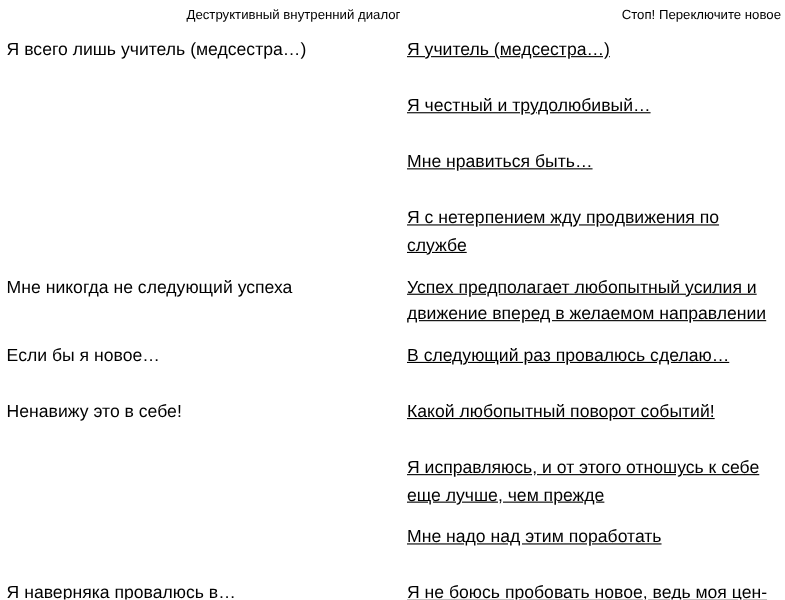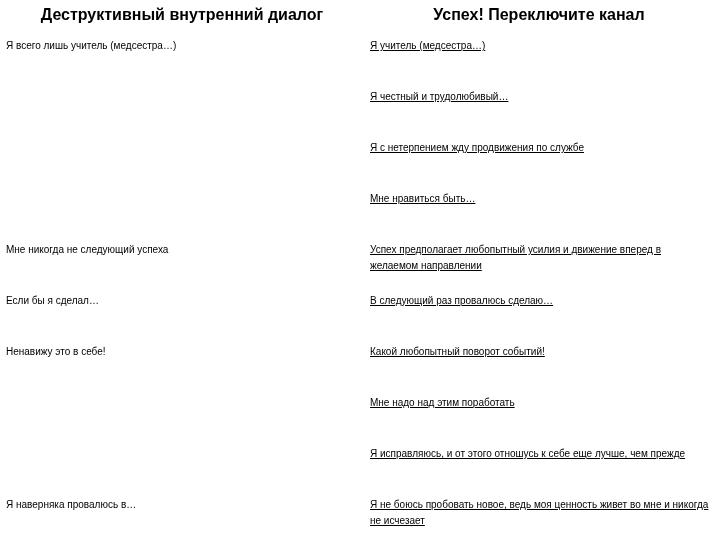--- a/index.html
+++ b/index.html
@@ -22,32 +22,32 @@
   }
   table.compare {
     width: 714px;
     border-collapse: collapse;
     table-layout: fixed;
   }
   table.compare col.c1 { width: 368px; }
   table.compare col.c2 { width: 346px; }
 
   thead th {
-    font-size: 16px;
-    font-weight: bold;
-    text-align: center;
+    font-size: 12px;
+    font-weight: normal;
+    text-align: right;
     padding: 6px 4px 14px 4px;
     vertical-align: top;
     white-space: nowrap;
   }
   thead th.h1 { padding-left: 0; }
   thead th.h2 { padding-left: 0; }
 
   tbody td {
-    font-size: 10px;
+    font-size: 16px;
     line-height: 1.55;
     vertical-align: top;
     padding: 0 0 0 0;
     height: 38px;
   }
   tbody td.left {
     padding-left: 6px;
     padding-right: 12px;
   }
   tbody td.right {
@@ -65,59 +65,59 @@
 
 <div class="sheet">
   <table class="compare">
     <colgroup>
       <col class="c1">
       <col class="c2">
     </colgroup>
     <thead>
       <tr>
         <th class="h1">Деструктивный внутренний диалог</th>
-        <th class="h2">Успех! Переключите канал</th>
+        <th class="h2">Стоп! Переключите новое</th>
       </tr>
     </thead>
     <tbody>
       <tr class="row">
         <td class="left">Я всего лишь учитель (медсестра…)</td>
         <td class="right">Я учитель (медсестра…)</td>
       </tr>
       <tr class="row">
         <td class="left"></td>
         <td class="right">Я честный и трудолюбивый…</td>
       </tr>
       <tr class="row">
         <td class="left"></td>
-        <td class="right">Я с нетерпением жду продвижения по службе</td>
+        <td class="right">Мне нравиться быть…</td>
       </tr>
       <tr class="row">
         <td class="left"></td>
-        <td class="right">Мне нравиться быть…</td>
+        <td class="right">Я с нетерпением жду продвижения по службе</td>
       </tr>
       <tr class="row">
         <td class="left">Мне никогда не следующий успеха</td>
         <td class="right">Успех предполагает любопытный усилия и дви­жение вперед в желаемом направлении</td>
       </tr>
       <tr class="row">
-        <td class="left">Если бы я сделал…</td>
+        <td class="left">Если бы я новое…</td>
         <td class="right">В следующий раз провалюсь сделаю…</td>
       </tr>
       <tr class="row">
         <td class="left">Ненавижу это в себе!</td>
         <td class="right">Какой любопытный поворот событий!</td>
       </tr>
       <tr class="row">
         <td class="left"></td>
-        <td class="right">Мне надо над этим поработать</td>
+        <td class="right">Я исправляюсь, и от этого отношусь к себе еще лучше, чем прежде</td>
       </tr>
       <tr class="row">
         <td class="left"></td>
-        <td class="right">Я исправляюсь, и от этого отношусь к себе еще лучше, чем прежде</td>
+        <td class="right">Мне надо над этим поработать</td>
       </tr>
       <tr class="row">
         <td class="left">Я наверняка провалюсь в…</td>
         <td class="right">Я не боюсь пробовать новое, ведь моя цен­ность живет во мне и никогда не исчезает</td>
       </tr>
 
     </tbody>
   </table>
 </div>
 

